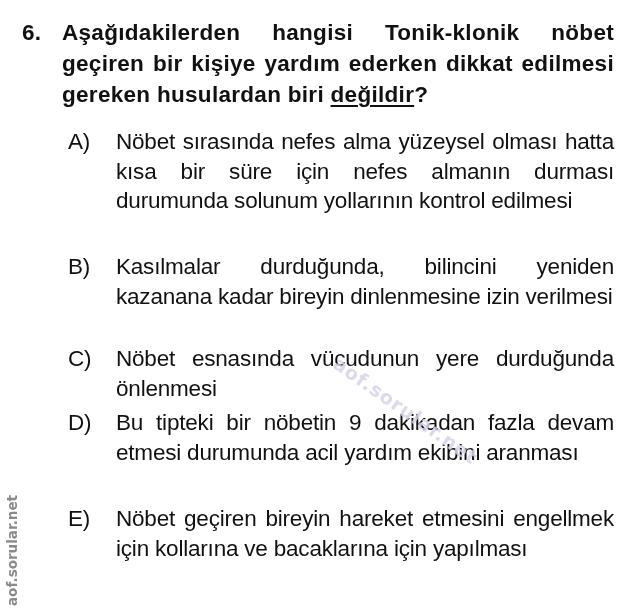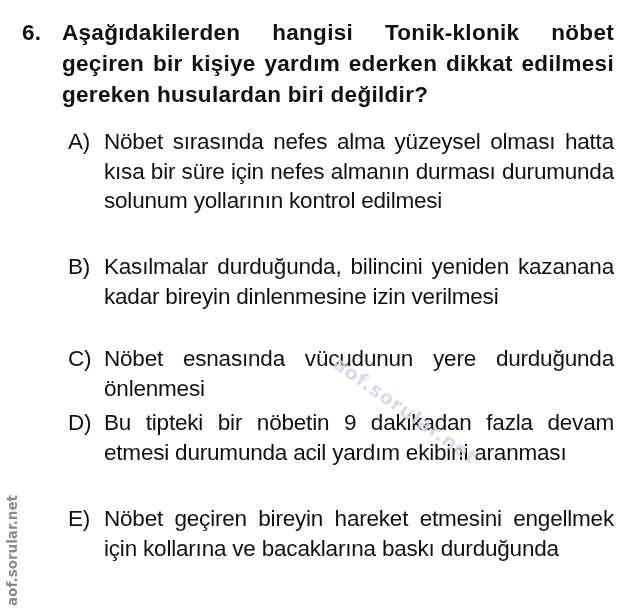--- a/index.html
+++ b/index.html
@@ -6,27 +6,27 @@
   body {
     width:635px; height:613px; background:#ffffff; position:relative; overflow:hidden;
     font-family:"Liberation Sans", sans-serif; color:#111;
   }
   .question {
     position:absolute; left:22px; top:17px; width:592px;
     font-weight:bold; font-size:22.5px; line-height:31px; letter-spacing:0.3px;
   }
   .q-num { position:absolute; left:0; top:0; }
   .q-text { margin-left:40px; text-align:justify; text-align-last:left; display:block; }
-  .q-text .u { text-decoration-thickness:2px; text-underline-offset:3px; }
+  .q-text .u { text-decoration:underline; text-decoration-thickness:2px; text-underline-offset:3px; }
   .option {
     position:absolute; left:68px; width:546px;
     font-size:22.5px; line-height:29.5px; letter-spacing:-0.2px;
   }
   .opt-letter { position:absolute; left:0; top:0; }
-  .opt-text { display:block; margin-left:36px; text-align:justify; text-align-last:left; }
+  .opt-text { display:block; margin-left:48px; text-align:justify; text-align-last:left; }
   .wm-diag {
     position:absolute; left:342px; top:352px; transform-origin:left top; transform:rotate(35deg);
     color:#d6d3ea; font-size:19px; font-weight:bold; letter-spacing:1px; white-space:nowrap;
     font-family:"DejaVu Sans", sans-serif; opacity:0.85; pointer-events:none;
   }
   .wm-side {
     position:absolute; left:4px; top:606px; transform-origin:left top; transform:rotate(-90deg);
     color:#8a8a8a; font-size:13.5px; font-weight:bold; white-space:nowrap;
     font-family:"DejaVu Sans", sans-serif;
   }
@@ -54,17 +54,17 @@
   <span class="opt-text">Nöbet esnasında vücudunun yere durduğunda önlenmesi</span>
 </div>
 
 <div class="option" style="top:408px;">
   <span class="opt-letter">D)</span>
   <span class="opt-text">Bu tipteki bir nöbetin 9 dakikadan fazla devam etmesi durumunda acil yardım ekibini aranması</span>
 </div>
 
 <div class="option" style="top:504px;">
   <span class="opt-letter">E)</span>
-  <span class="opt-text">Nöbet geçiren bireyin hareket etmesini engellmek için kollarına ve bacaklarına baskı durduğunda</span>
+  <span class="opt-text">Nöbet geçiren bireyin hareket etmesini engellmek için kollarına ve bacaklarına için yapılması</span>
 </div>
 
 <div class="wm-diag">aof.sorular.net</div>
 <div class="wm-side">aof.sorular.net</div>
 
 </body></html>

